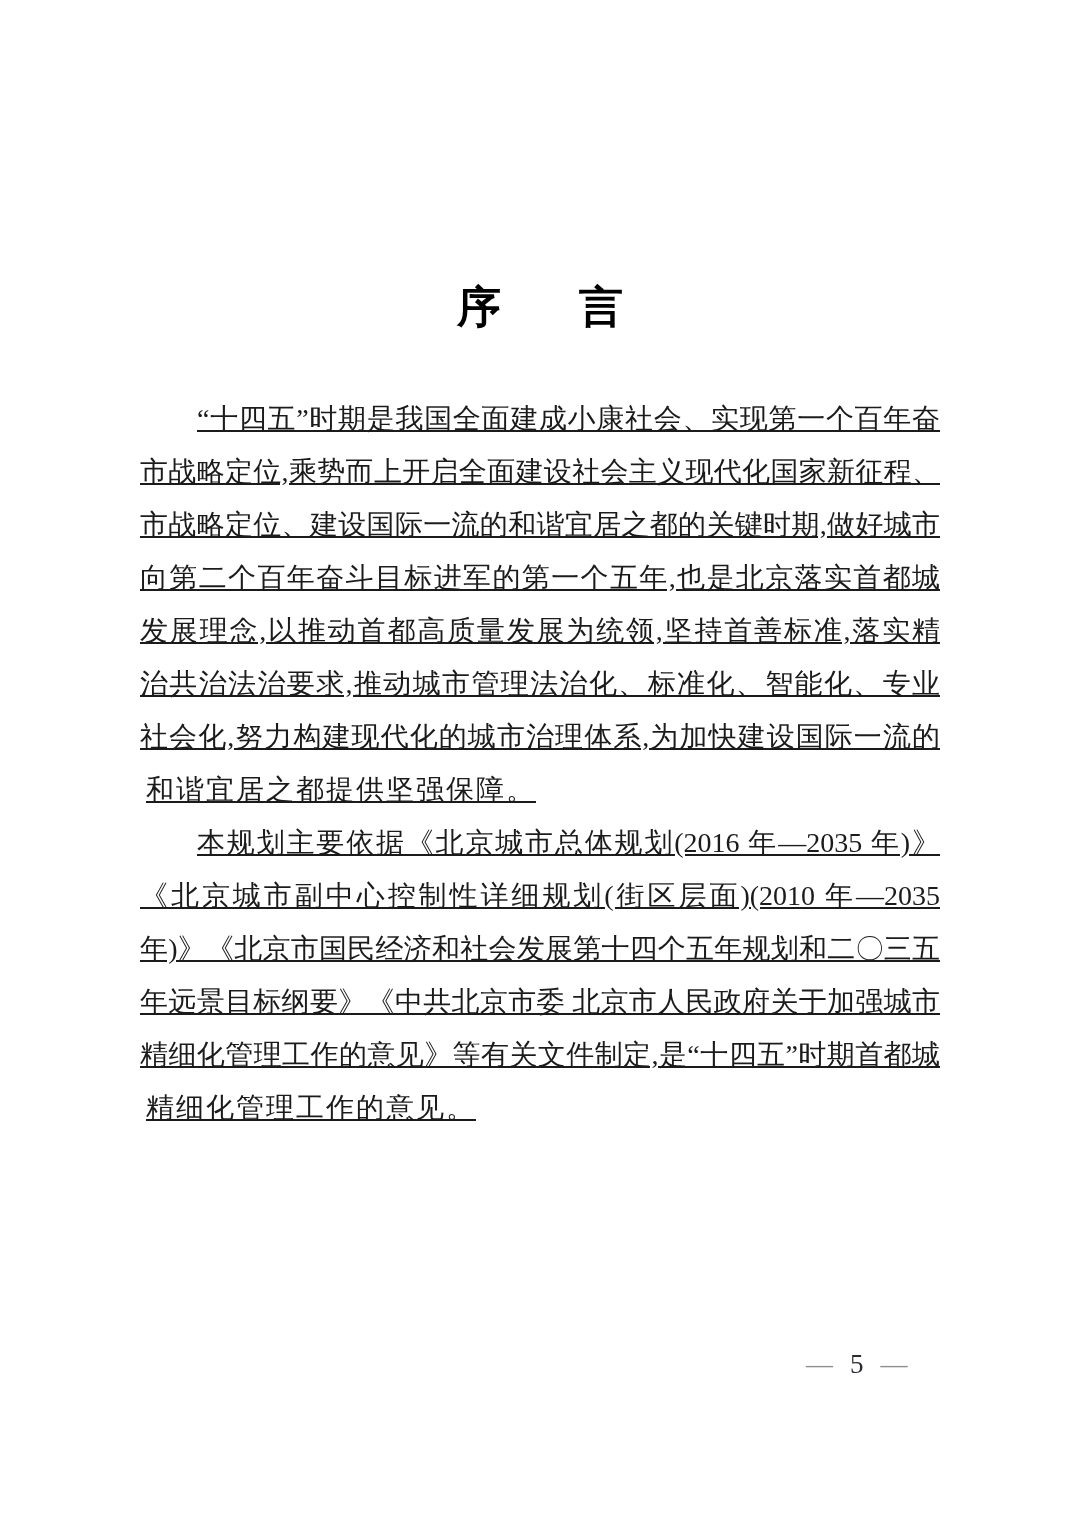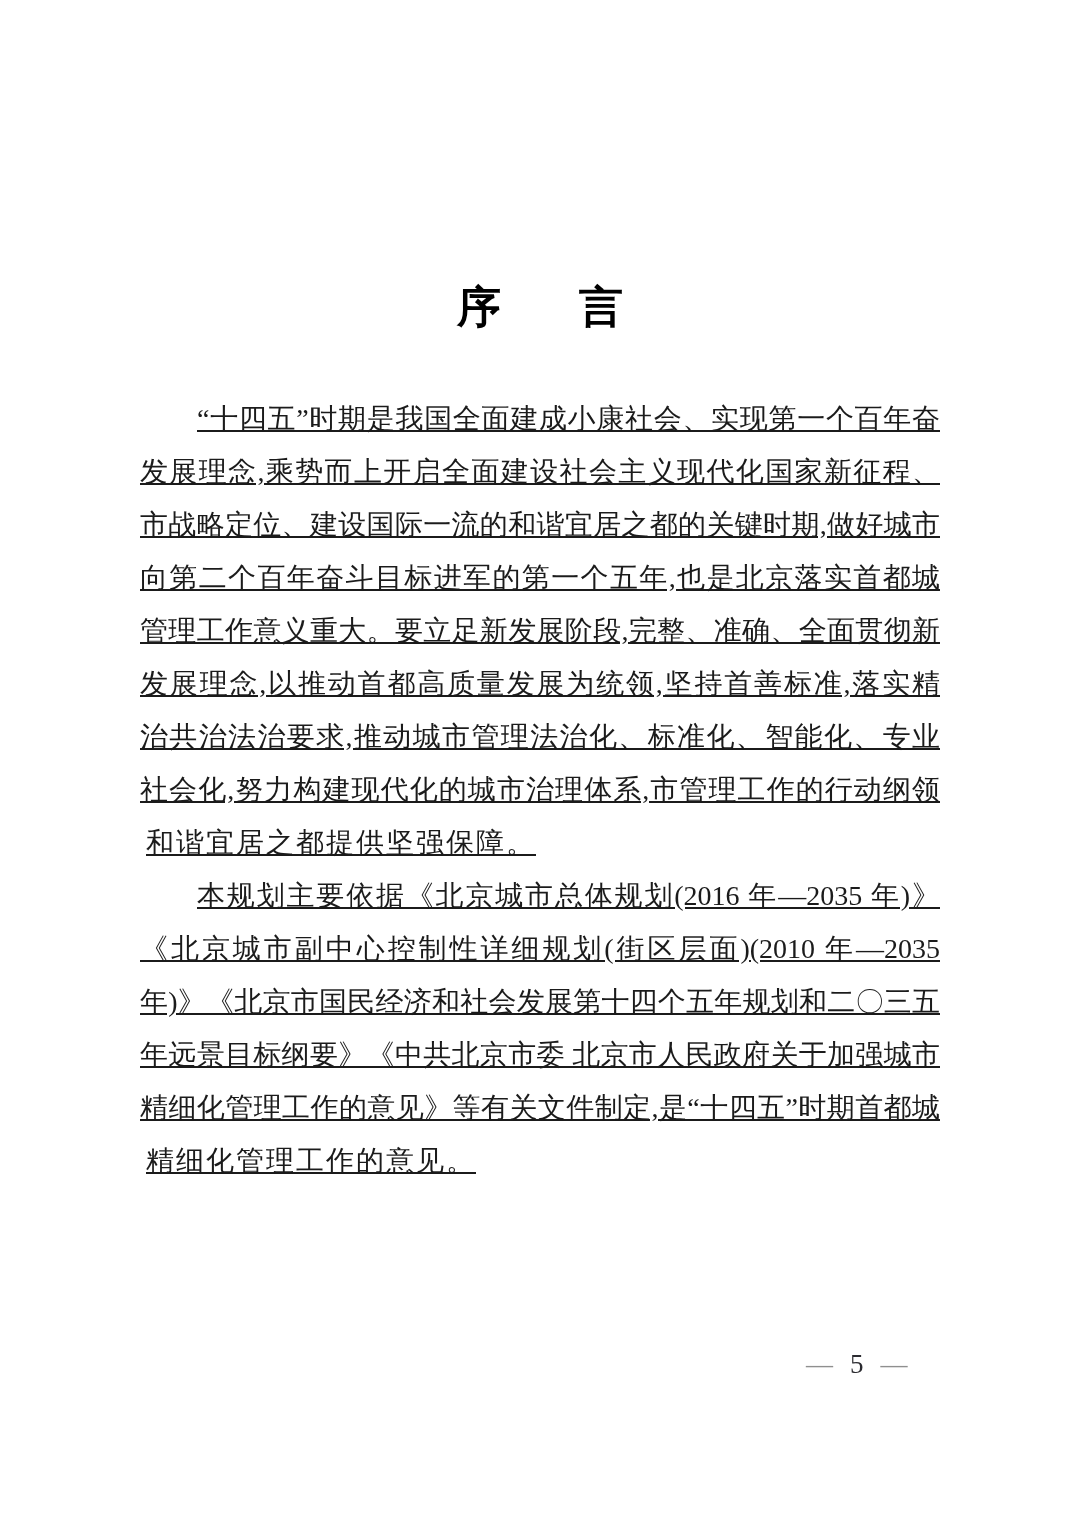--- a/index.html
+++ b/index.html
@@ -78,27 +78,26 @@
 
 <div class="page">
 
   <h1 class="doc-title">
     <span>序</span>
     <span>言</span>
   </h1>
 
   <div class="body-text">
     <p class="text-line indent">“十四五”时期是我国全面建成小康社会、实现第一个百年奋</p>
-    <p class="text-line">发展理念,乘势而上开启全面建设社会主义现代化国家新征程、</p>
+    <p class="text-line">市战略定位,乘势而上开启全面建设社会主义现代化国家新征程、</p>
     <p class="text-line">市战略定位、建设国际一流的和谐宜居之都的关键时期,做好城市</p>
     <p class="text-line">向第二个百年奋斗目标进军的第一个五年,也是北京落实首都城</p>
-    <p class="text-line">管理工作意义重大。要立足新发展阶段,完整、准确、全面贯彻新</p>
     <p class="text-line">发展理念,以推动首都高质量发展为统领,坚持首善标准,落实精</p>
     <p class="text-line">治共治法治要求,推动城市管理法治化、标准化、智能化、专业化、</p>
-    <p class="text-line">社会化,努力构建现代化的城市治理体系,市管理工作的行动纲领</p>
+    <p class="text-line">社会化,努力构建现代化的城市治理体系,为加快建设国际一流的</p>
     <p class="text-line para-end">和谐宜居之都提供坚强保障。</p>
 
     <p class="text-line indent">本规划主要依据《北京城市总体规划(2016 年—2035 年)》《首</p>
     <p class="text-line">《北京城市副中心控制性详细规划(街区层面)(2010 年—2035</p>
     <p class="text-line">年)》《北京市国民经济和社会发展第十四个五年规划和二〇三五</p>
     <p class="text-line">年远景目标纲要》《中共北京市委 北京市人民政府关于加强城市</p>
     <p class="text-line">精细化管理工作的意见》等有关文件制定,是“十四五”时期首都城</p>
     <p class="text-line para-end">精细化管理工作的意见。</p>
   </div>
 

